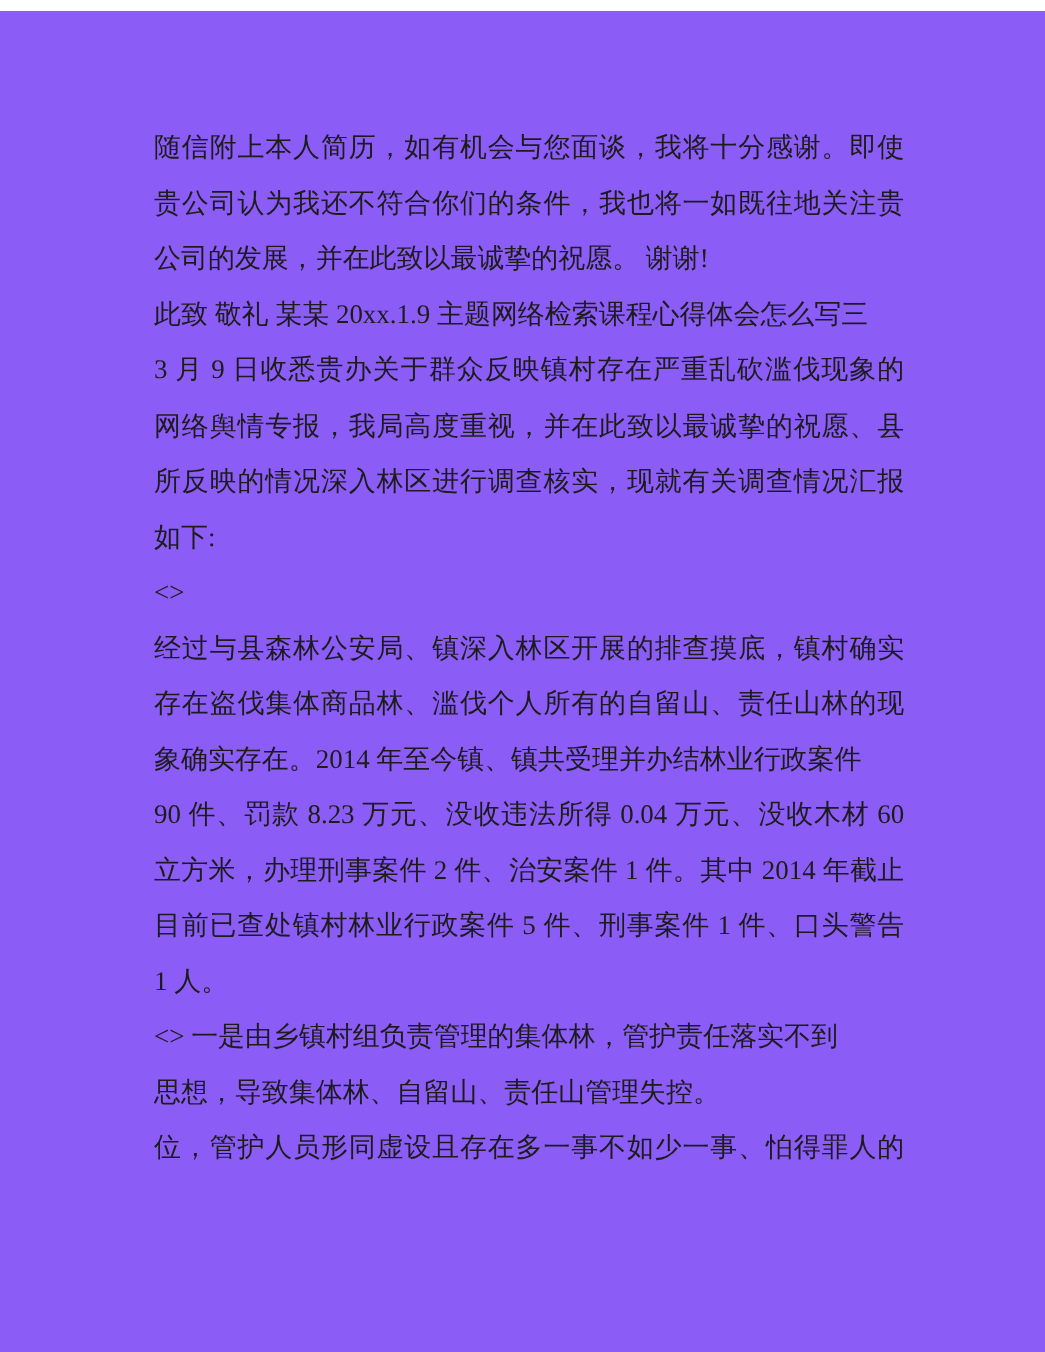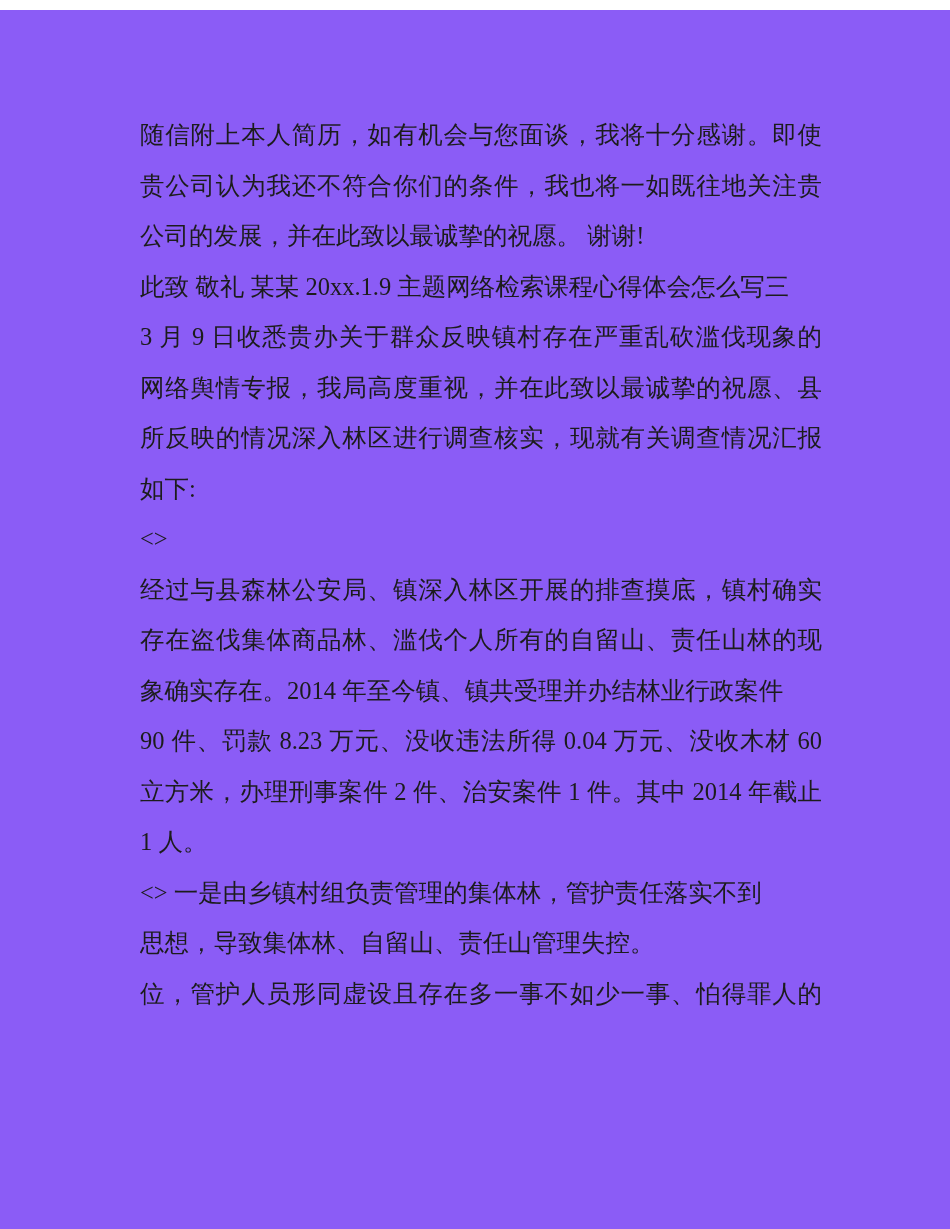--- a/index.html
+++ b/index.html
@@ -50,18 +50,19 @@
     <div class="line">3 月 9 日收悉贵办关于群众反映镇村存在严重乱砍滥伐现象的</div>
     <div class="line">网络舆情专报，我局高度重视，并在此致以最诚挚的祝愿、县森</div>
     <div class="line">所反映的情况深入林区进行调查核实，现就有关调查情况汇报</div>
     <div class="line short">如下:</div>
     <div class="line short">&lt;&gt;</div>
     <div class="line">经过与县森林公安局、镇深入林区开展的排查摸底，镇村确实</div>
     <div class="line">存在盗伐集体商品林、滥伐个人所有的自留山、责任山林的现</div>
     <div class="line short">象确实存在。2014 年至今镇、镇共受理并办结林业行政案件</div>
     <div class="line">90 件、罚款 8.23 万元、没收违法所得 0.04 万元、没收木材 60</div>
     <div class="line">立方米，办理刑事案件 2 件、治安案件 1 件。其中 2014 年截止</div>
+    <div class="line">目前已查处镇村林业行政案件 5 件、刑事案件 1 件、口头警告</div>
     <div class="line short">1 人。</div>
     <div class="line short">&lt;&gt; 一是由乡镇村组负责管理的集体林，管护责任落实不到</div>
     <div class="line short">思想，导致集体林、自留山、责任山管理失控。</div>
     <div class="line">位，管护人员形同虚设且存在多一事不如少一事、怕得罪人的</div>
   </div>
 </div>
 
 </body></html>

